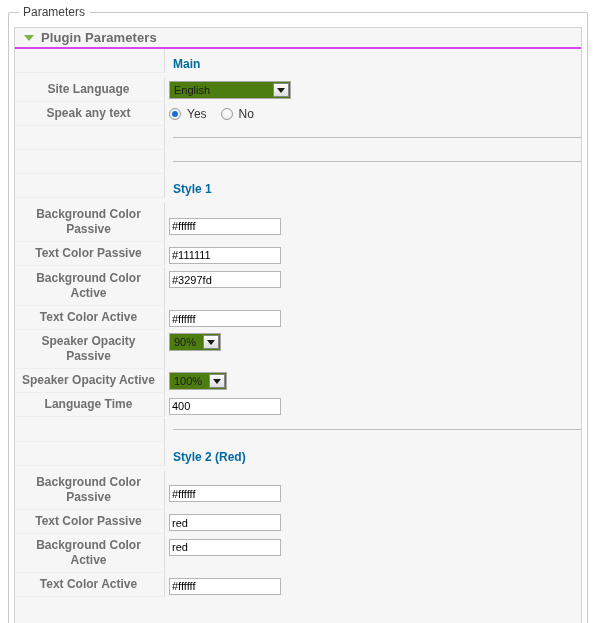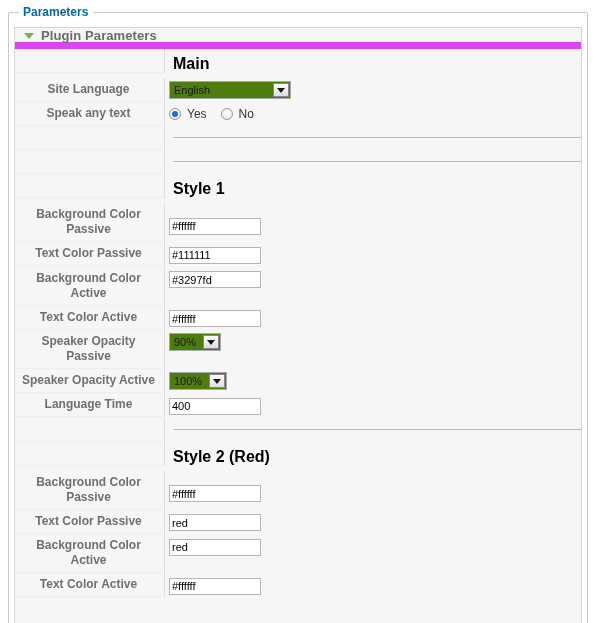--- a/index.html
+++ b/index.html
@@ -24,41 +24,41 @@
     box-sizing: border-box;
     background: #ffffff;
   }
   .legend {
     position: absolute;
     left: 10px;
     top: -8px;
     background: #ffffff;
     padding: 0 5px 0 4px;
     font-size: 12px;
-    font-weight: bold;
-    color: #0369a1;
+    font-weight: normal;
+    color: #404040;
     line-height: 14px;
     white-space: nowrap;
   }
 
   
   .panel {
     position: absolute;
     left: 5px;
     top: 14px;
     width: 568px;
     height: 610px;
     border: 1px solid #d4d4d4;
     box-sizing: border-box;
     background: #f6f6f6;
     overflow: hidden;
   }
   .panel-header {
     height: 21px;
-    border-bottom: 7px solid #d946ef;
+    border-bottom: 2px solid #d946ef;
     background: #f6f6f6;
     display: flex;
     align-items: center;
     padding-left: 9px;
     box-sizing: border-box;
   }
   .tri {
     width: 0;
     height: 0;
     border-left: 5px solid transparent;
@@ -98,36 +98,36 @@
   .lbl.plain { border-bottom: 1px solid #eeeeee; }
   .lbl.tall { min-height: 34px; }
   .fld {
     flex: 1;
     padding: 3px 0 3px 4px;
     box-sizing: border-box;
     min-height: 24px;
   }
 
   .section-title {
-    font-size: 16px;
+    font-size: 12px;
     font-weight: bold;
-    color: #000000;
+    color: #0369a1;
     padding: 5px 0 4px 4px;
     line-height: 14px;
   }
   .sep-wrap { padding: 8px 2px 5px 4px; }
   .sep {
     height: 0;
     border-top: 1px solid #bdbdbd;
     width: 408px;
   }
 
   
   input.txt {
-    width: 92px;
+    width: 112px;
     height: 17px;
     box-sizing: border-box;
     border: 1px solid #b5b5b5;
     background: #ffffff;
     font-family: "Liberation Sans", sans-serif;
     font-size: 11px;
     color: #000000;
     padding: 0 2px;
     outline: none;
     border-radius: 0;

